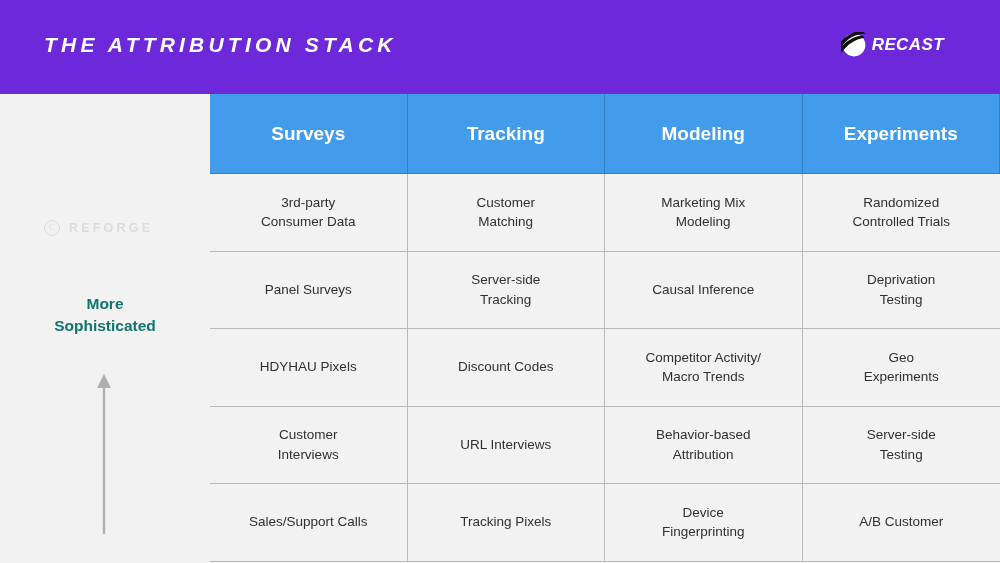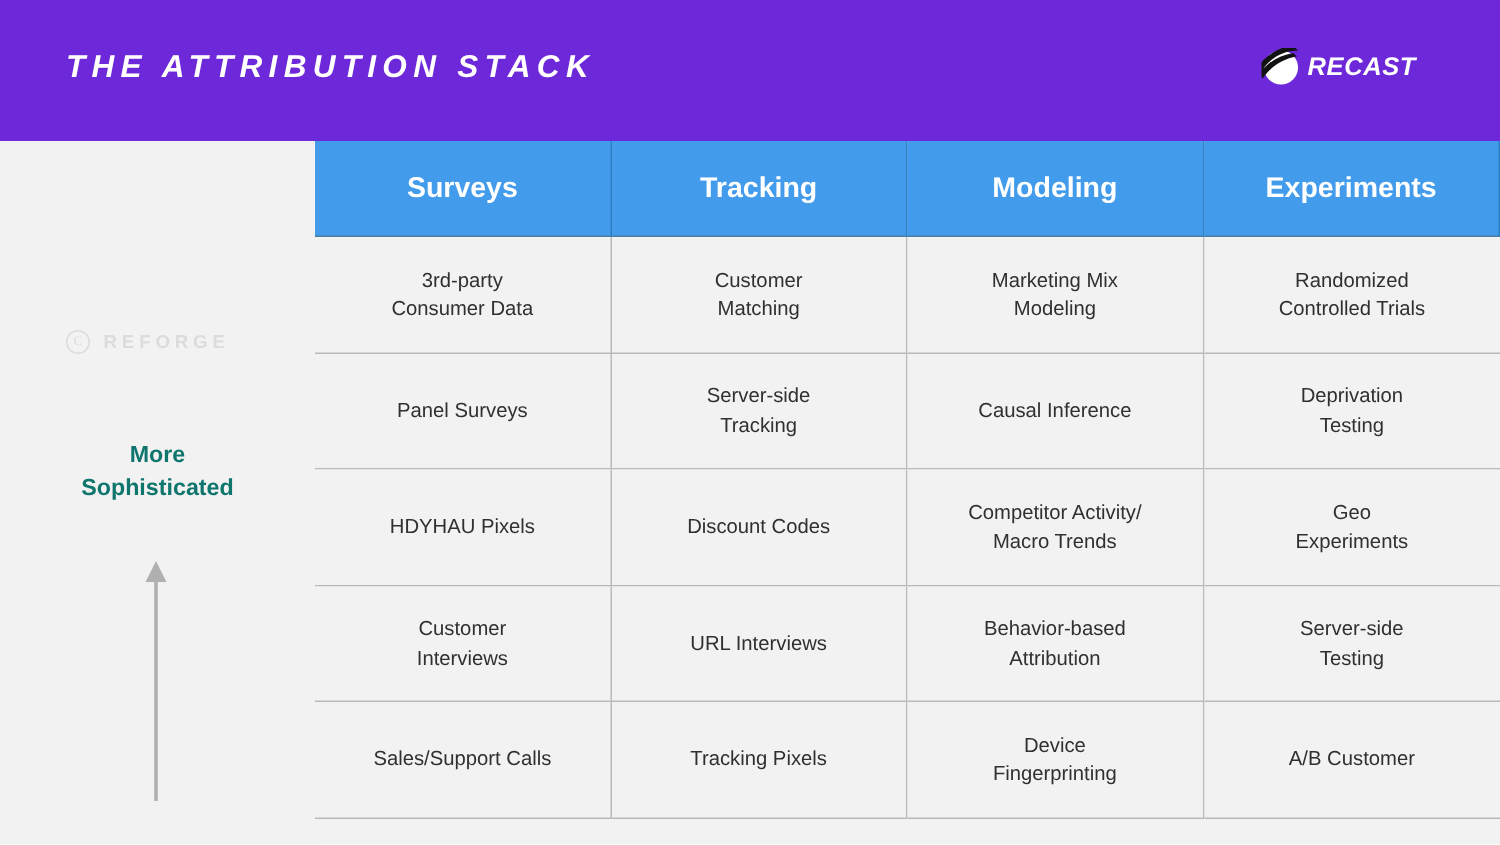--- a/index.html
+++ b/index.html
@@ -115,21 +115,21 @@
     position: absolute;
     left: 210px;
     top: 94px;
     width: 790px;
     height: 469px;
     display: grid;
     grid-template-columns: repeat(4, 1fr);
     grid-auto-rows: min-content;
   }
   .head-cell {
-    height: 64px;
+    height: 80px;
     background: #429ceb;
     border-right: 1px solid #2f7fc4;
     border-bottom: 1px solid #4a7ea6;
     box-sizing: border-box;
     display: flex;
     align-items: center;
     justify-content: center;
     color: #ffffff;
     font-size: 19px;
     font-weight: bold;

